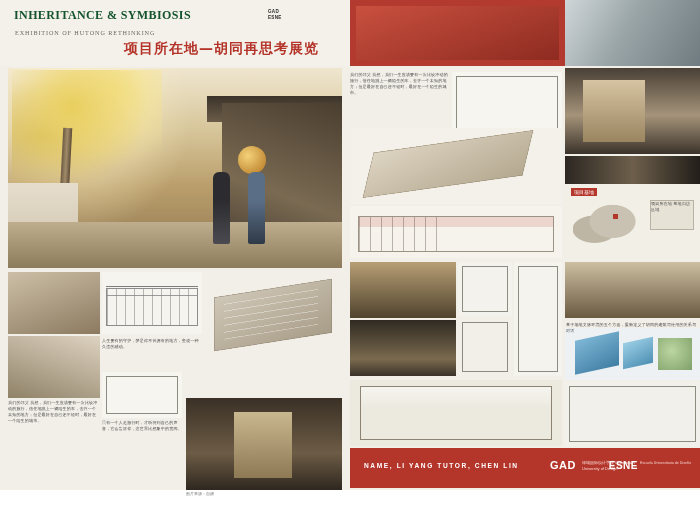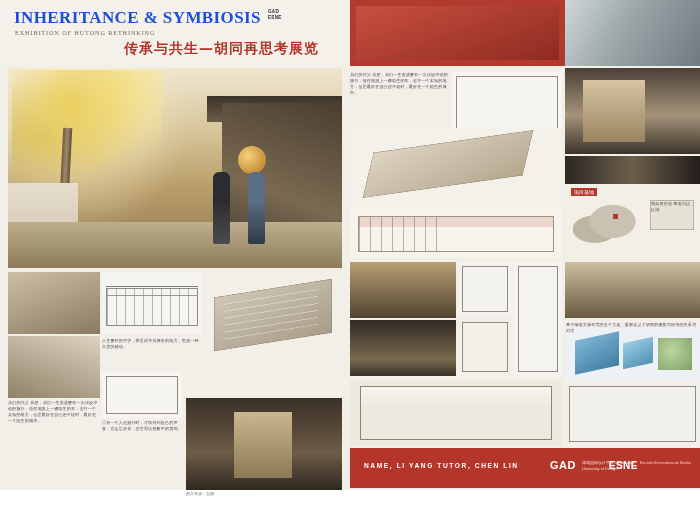--- a/index.html
+++ b/index.html
@@ -40,24 +40,24 @@
   }
   
   #header {
     left: 0; top: 0; width: 350px; height: 66px;
     background: #f4f1ea;
   }
   #title-main {
     position: absolute;
     left: 14px; top: 8px;
     font-family: "Liberation Serif", serif;
-    font-size: 17px;
+    font-size: 12px;
     font-weight: bold;
     letter-spacing: 0.4px;
-    color: #1d4ed8;
+    color: #14532d;
     white-space: nowrap;
   }
   #title-sub {
     position: absolute;
     left: 15px; top: 29px;
     font-family: "Liberation Serif", serif;
     font-size: 6.2px;
     letter-spacing: 0.9px;
     color: #6d6a64;
     white-space: nowrap;
@@ -379,21 +379,21 @@
 </style>
 </head>
 <body>
 
 <div id="poster">
 
   <div class="abs paper" id="header">
     <div id="title-main">INHERITANCE &amp; SYMBIOSIS</div>
     <div id="title-sub">EXHIBITION OF HUTONG RETHINKING</div>
     <div id="gad-mark">GAD<br>ESNE</div>
-    <div id="cn-title">传承与共生—胡同再思考展览</div>
+    <div id="cn-title">项目所在地—胡同再思考展览</div>
   </div>
 
   <div class="abs" id="red-banner">
     <div class="inner"></div>
   </div>
 
   <div class="imgbox" id="banner-photo"></div>
 
   <div class="imgbox" id="hero">
     <div class="hero-tree"></div>

